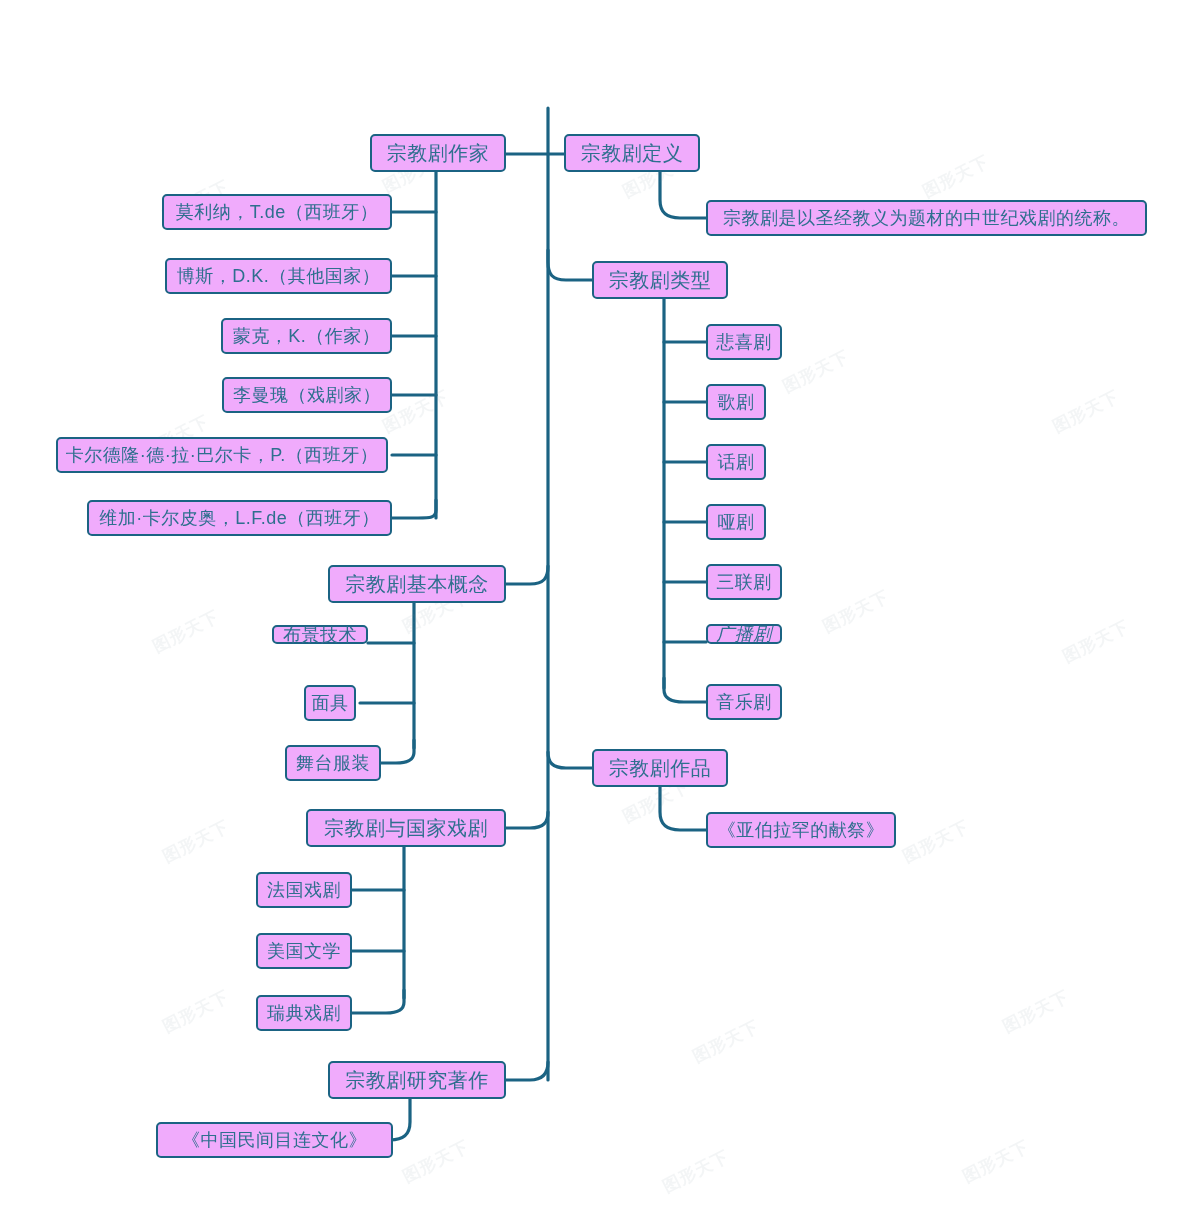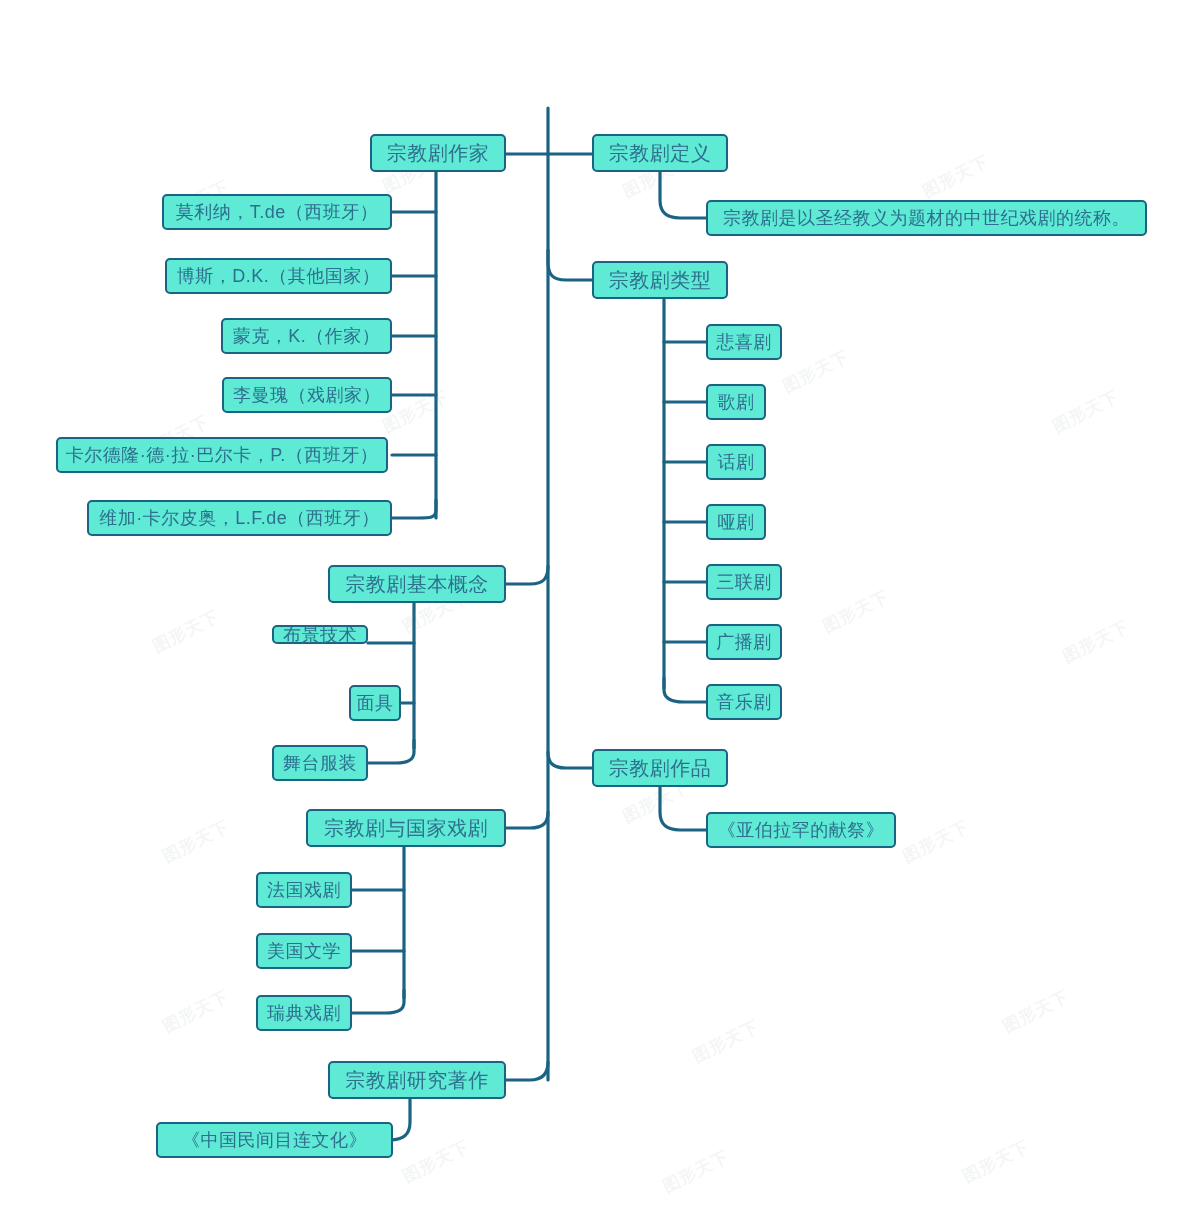--- a/index.html
+++ b/index.html
@@ -22,21 +22,21 @@
     width: 1200px;
     height: 1217px;
     pointer-events: none;
   }
   .node {
     position: absolute;
     box-sizing: border-box;
     display: flex;
     align-items: center;
     justify-content: center;
-    background: #5eead4;
+    background: #f0abfc;
     border: 2.5px solid #1b6383;
     border-radius: 5px;
     color: #2e6f8e;
     white-space: nowrap;
     letter-spacing: 0.5px;
     z-index: 3;
   }
   .node.root {
     background: #1b6383;
     border-color: #1b6383;
@@ -156,21 +156,21 @@
   <div class="node lvl2" style="left:222px;top:377px;width:170px;height:36px;">
     <span>李曼瑰（戏剧家）</span>
   </div>
   <div class="node lvl2" style="left:56px;top:437px;width:332px;height:36px;">
     <span>卡尔德隆·德·拉·巴尔卡，P.（西班牙）</span>
   </div>
   <div class="node lvl2" style="left:87px;top:500px;width:305px;height:36px;">
     <span>维加·卡尔皮奥，L.F.de（西班牙）</span>
   </div>
 
-  <div class="node lvl1" style="left:592px;top:134px;width:136px;height:38px;">
+  <div class="node lvl1" style="left:564px;top:134px;width:136px;height:38px;">
     <span>宗教剧定义</span>
   </div>
   <div class="node lvl2" style="left:706px;top:200px;width:441px;height:36px;">
     <span>宗教剧是以圣经教义为题材的中世纪戏剧的统称。</span>
   </div>
 
   <div class="node lvl1" style="left:592px;top:261px;width:136px;height:38px;">
     <span>宗教剧类型</span>
   </div>
   <div class="node lvl2" style="left:706px;top:324px;width:76px;height:36px;">
@@ -181,37 +181,37 @@
   </div>
   <div class="node lvl2" style="left:706px;top:444px;width:60px;height:36px;">
     <span>话剧</span>
   </div>
   <div class="node lvl2" style="left:706px;top:504px;width:60px;height:36px;">
     <span>哑剧</span>
   </div>
   <div class="node lvl2" style="left:706px;top:564px;width:76px;height:36px;">
     <span>三联剧</span>
   </div>
-  <div class="node lvl2" style="left:706px;top:624px;width:76px;height:36px;">
+  <div class="node lvl2" style="left:706px;top:624px;width:76px;height:20px;font-style:italic;">
     <span>广播剧</span>
   </div>
   <div class="node lvl2" style="left:706px;top:684px;width:76px;height:36px;">
     <span>音乐剧</span>
   </div>
 
   <div class="node lvl1" style="left:328px;top:565px;width:178px;height:38px;">
     <span>宗教剧基本概念</span>
   </div>
   <div class="node lvl2" style="left:272px;top:625px;width:96px;height:19px;">
     <span>布景技术</span>
   </div>
-  <div class="node lvl2" style="left:304px;top:685px;width:52px;height:36px;margin-left:45px;">
+  <div class="node lvl2" style="left:304px;top:685px;width:52px;height:36px;">
     <span>面具</span>
   </div>
-  <div class="node lvl2" style="left:272px;top:745px;width:96px;height:36px;">
+  <div class="node lvl2" style="left:285px;top:745px;width:96px;height:36px;">
     <span>舞台服装</span>
   </div>
 
   <div class="node lvl1" style="left:592px;top:749px;width:136px;height:38px;">
     <span>宗教剧作品</span>
   </div>
   <div class="node lvl2" style="left:706px;top:812px;width:190px;height:36px;">
     <span>《亚伯拉罕的献祭》</span>
   </div>
 

